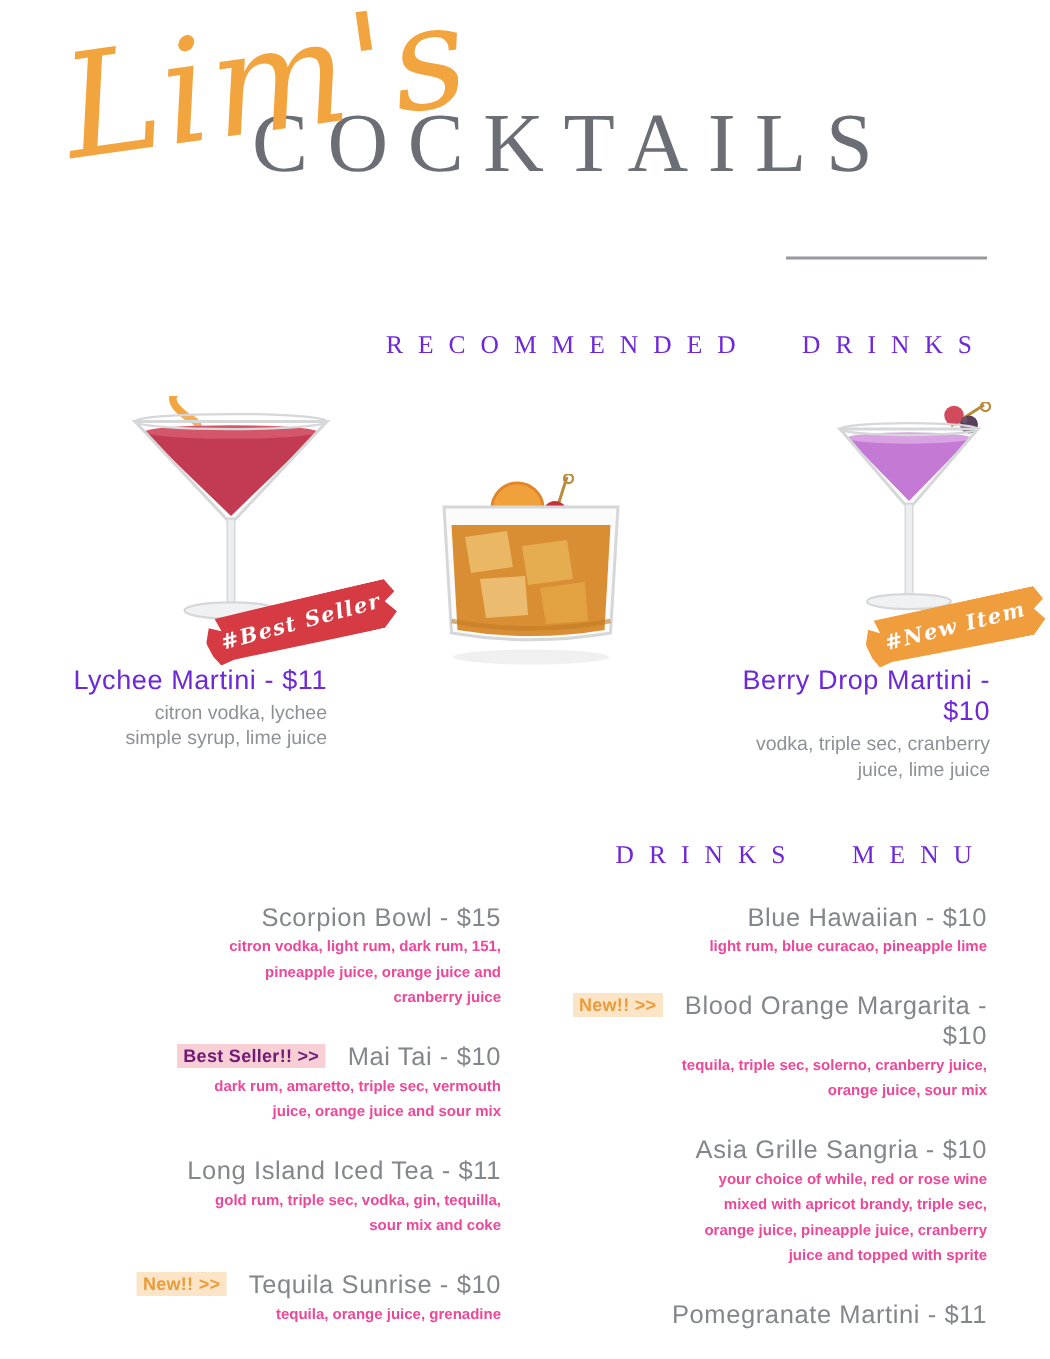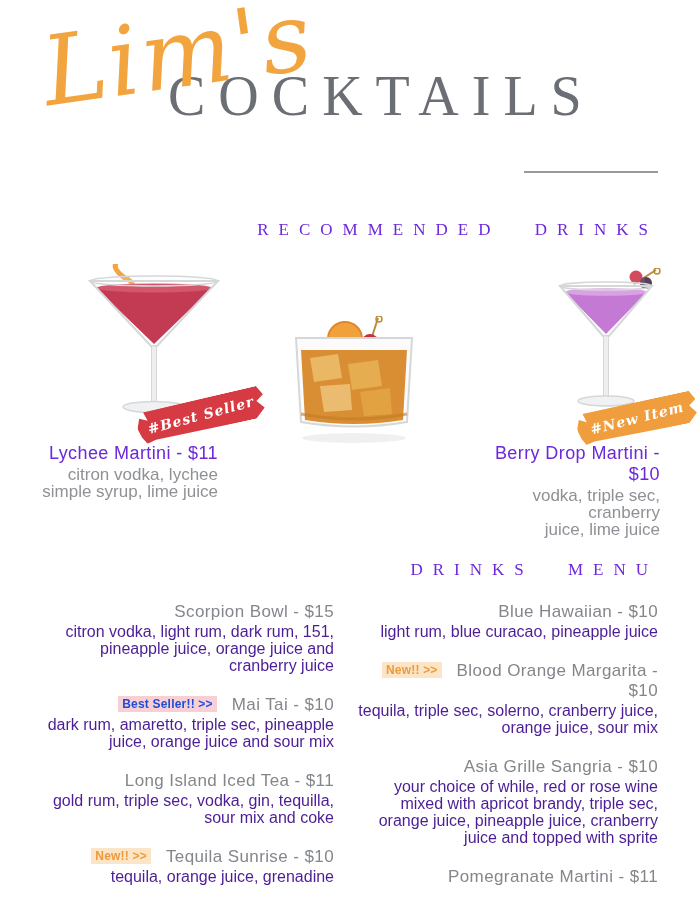--- a/index.html
+++ b/index.html
@@ -30,35 +30,35 @@
   .ribbon .stroke{position:absolute;inset:0;z-index:0;
     clip-path:polygon(0% 48%,3% 18%,9% 30%,7% 2%,96% 0%,100% 30%,94% 46%,99% 72%,91% 100%,12% 94%,5% 100%,2% 78%);}
   .ribbon.red .stroke{background:#D63A42;}
   .ribbon.orange .stroke{background:#F09D3E;}
   .ribbon span{position:relative;z-index:1;transform:rotate(-2deg);}
   .ribbon.red{left:136px;top:399px;width:130px;height:32px;transform:rotate(-13deg);}
   .ribbon.orange{left:576px;top:402px;width:122px;height:32px;transform:rotate(-12deg);}
 
   .fcap{position:absolute;text-align:right;color:#8A8D91;}
   .fcap .fname{font-size:18px;color:#6d28d9;letter-spacing:.4px;margin-bottom:2px;}
-  .fcap .fdesc{font-size:17px;line-height:17px;color:#8E9195;}
+  .fcap .fdesc{font-size:13px;line-height:17px;color:#8E9195;}
   .fcap1{left:20px;top:443px;width:198px;}
   .fcap2{left:240px;top:447px;width:188px;}
   .fcap3{left:462px;top:443px;width:198px;}
 
   
   .menu-col{position:absolute;text-align:right;color:#8A8D91;}
   .menu-col.left{left:0px;top:602px;width:334px;}
   .menu-col.right{left:320px;top:602px;width:338px;}
   .mi{margin-bottom:21px;}
   .mi .mtitle{font-size:17px;color:#83868B;letter-spacing:.4px;margin-bottom:1px;padding-left:44px;}
-  .mi .mline{font-size:16px;line-height:17px;color:#4c1d95;}
+  .mi .mline{font-size:10px;line-height:17px;color:#ec4899;font-weight:bold;}
   .badge{display:inline-block;font-size:12px;font-weight:bold;padding:1px 4px;
     vertical-align:2px;letter-spacing:.2px;margin-right:15px;}
-  .badge.red{color:#1d4ed8;background:#F9CFD6;}
+  .badge.red{color:#701a75;background:#F9CFD6;}
   .badge.orange{color:#EC9B3B;background:#FBE5C6;}
 </style>
 </head>
 <body>
 
 <div class="page">
 
   <header>
     <div class="brand-script">Lim's</div>
     <div class="brand-word">COCKTAILS</div>
@@ -131,40 +131,40 @@
     <div class="mi">
       <div class="mtitle">Scorpion Bowl - $15</div>
       <div class="mline">citron vodka, light rum, dark rum, 151,</div>
       <div class="mline">pineapple juice, orange juice and</div>
       <div class="mline">cranberry juice</div>
     </div>
     <div class="mi">
       <div class="mtitle">
         <span class="badge red">Best Seller!! &gt;&gt;</span><span>Mai Tai - $10</span>
       </div>
-      <div class="mline">dark rum, amaretto, triple sec, pineapple</div>
+      <div class="mline">dark rum, amaretto, triple sec, vermouth</div>
       <div class="mline">juice, orange juice and sour mix</div>
     </div>
     <div class="mi">
       <div class="mtitle">Long Island Iced Tea - $11</div>
       <div class="mline">gold rum, triple sec, vodka, gin, tequilla,</div>
       <div class="mline">sour mix and coke</div>
     </div>
     <div class="mi">
       <div class="mtitle">
         <span class="badge orange">New!! &gt;&gt;</span><span>Tequila Sunrise - $10</span>
       </div>
       <div class="mline">tequila, orange juice, grenadine</div>
     </div>
   </section>
 
   <section class="menu-col right">
     <div class="mi">
       <div class="mtitle">Blue Hawaiian - $10</div>
-      <div class="mline">light rum, blue curacao, pineapple juice</div>
+      <div class="mline">light rum, blue curacao, pineapple lime</div>
     </div>
     <div class="mi">
       <div class="mtitle">
         <span class="badge orange">New!! &gt;&gt;</span><span>Blood Orange Margarita - $10</span>
       </div>
       <div class="mline">tequila, triple sec, solerno, cranberry juice,</div>
       <div class="mline">orange juice, sour mix</div>
     </div>
     <div class="mi">
       <div class="mtitle">Asia Grille Sangria - $10</div>

